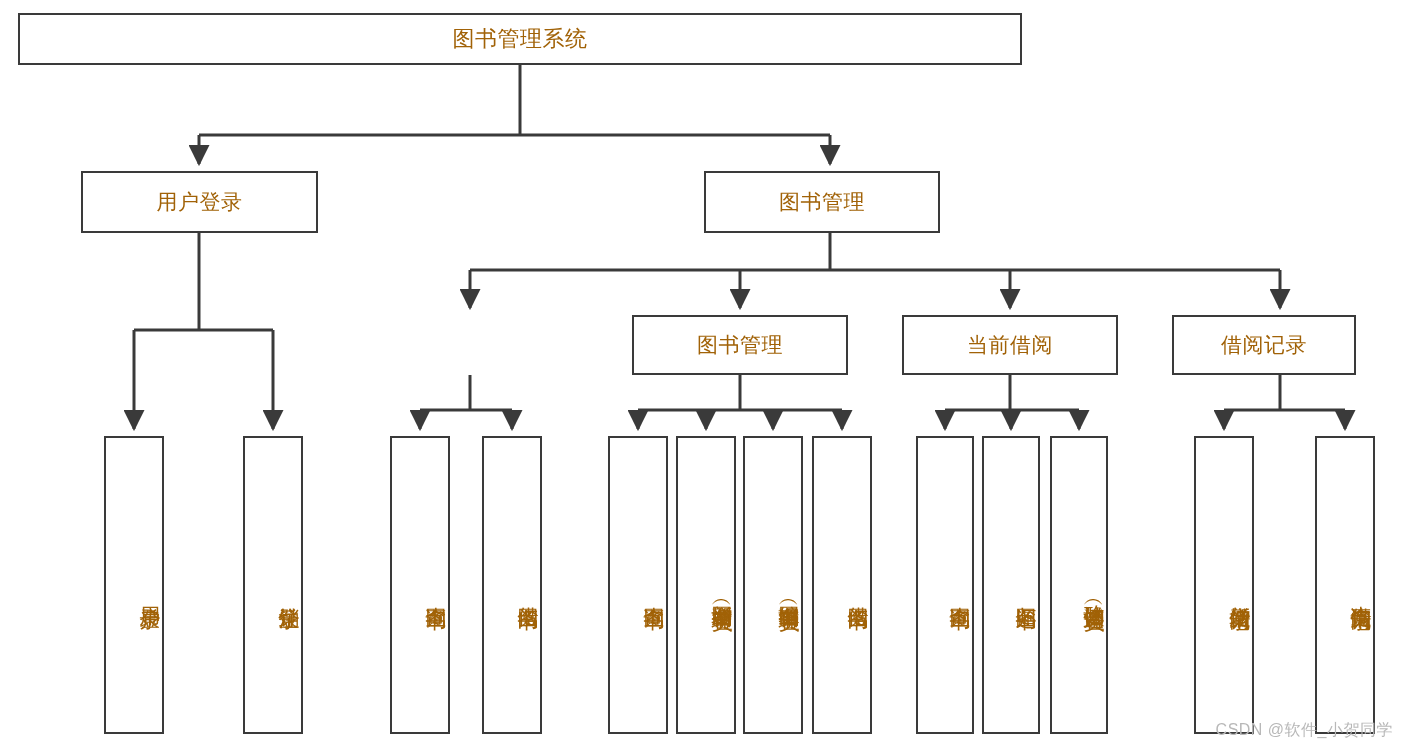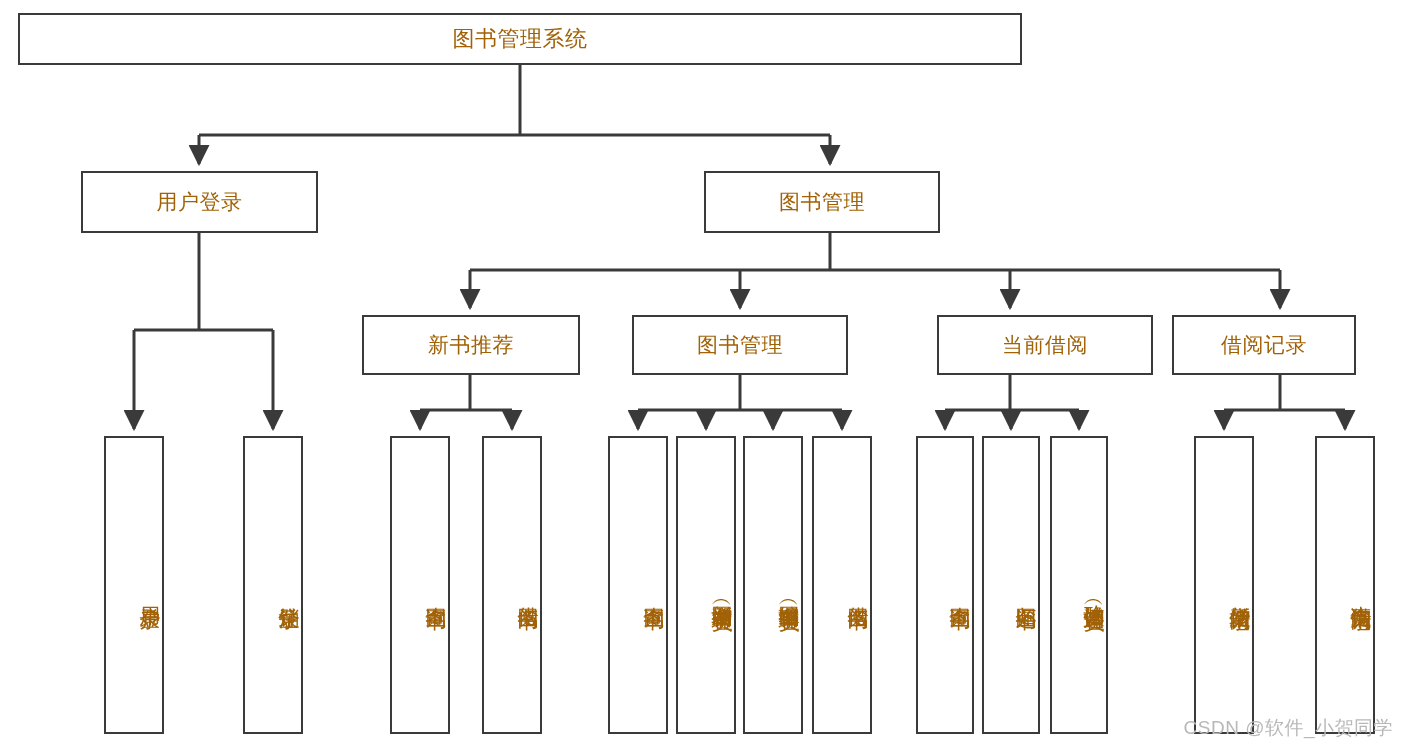--- a/index.html
+++ b/index.html
@@ -56,21 +56,21 @@
   .node.vert .vtext {
     writing-mode: vertical-rl;
     text-orientation: upright;
     display: block;
     white-space: nowrap;
   }
   #watermark {
     position: absolute;
     right: 12px;
     bottom: 6px;
-    font-size: 19px;
+    font-size: 16px;
     color: #b8b8b8;
     letter-spacing: 0.5px;
     white-space: nowrap;
     user-select: none;
   }
 </style>
 </head>
 <body>
 
 <div id="canvas">
@@ -129,27 +129,24 @@
     <span>图书管理系统</span>
   </div>
 
   <div class="node horiz" style="left:81px; top:171px; width:237px; height:62px;">
     <span>用户登录</span>
   </div>
   <div class="node horiz" style="left:704px; top:171px; width:236px; height:62px;">
     <span>图书管理</span>
   </div>
 
-  <div class="node horiz" style="left:362px; top:315px; width:218px; height:60px;">
-    <span>新书推荐</span>
-  </div>
   <div class="node horiz" style="left:632px; top:315px; width:216px; height:60px;">
     <span>图书管理</span>
   </div>
-  <div class="node horiz" style="left:902px; top:315px; width:216px; height:60px;margin-left:35px;">
+  <div class="node horiz" style="left:902px; top:315px; width:216px; height:60px;">
     <span>当前借阅</span>
   </div>
   <div class="node horiz" style="left:1172px; top:315px; width:184px; height:60px;">
     <span>借阅记录</span>
   </div>
 
   <div class="node vert" style="left:104px; top:436px; width:60px; height:298px;">
     <span class="vtext">用户登录</span>
   </div>
   <div class="node vert" style="left:243px; top:436px; width:60px; height:298px;">

